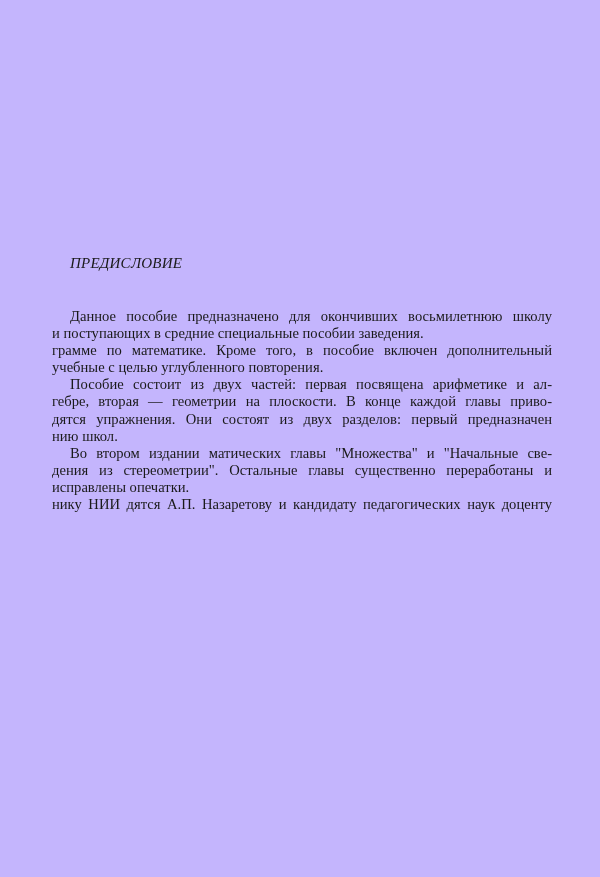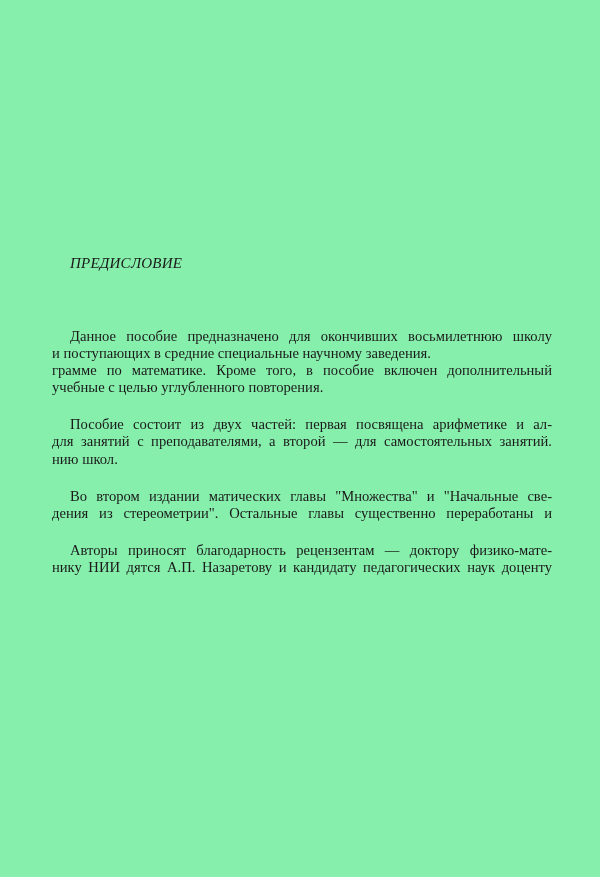--- a/index.html
+++ b/index.html
@@ -12,21 +12,21 @@
       height: 877px;
       position: relative;
       overflow: hidden;
       font-family: "Liberation Serif", "DejaVu Serif", serif;
       color: #1a1a1a;
     }
     .page {
       position: absolute;
       left: 0; top: 0;
       width: 600px; height: 877px;
-      background: #86efac;
+      background: #c4b5fd;
     }
     .heading {
       position: absolute;
       left: 70px;
       top: 255px;
       font-size: 15px;
       font-style: italic;
       letter-spacing: 0.2px;
       color: #1a1a1a;
       margin: 0;
@@ -43,43 +43,43 @@
     .line {
       display: block;
       white-space: nowrap;
       text-align: justify;
       text-align-last: justify;
       height: 17.1px;
       overflow: visible;
     }
     .line.indent {
       padding-left: 18px;
-      margin-top: 20px;
     }
     .line.last {
       text-align-last: left;
     }
   </style>
 </head>
 <body>
 
 <div class="page">
   <h1 class="heading">ПРЕДИСЛОВИЕ</h1>
 
   <div class="body-text">
 
     <span class="line indent">Данное пособие предназначено для окончивших восьмилетнюю школу</span>
-    <span class="line last">и поступающих в средние специальные научному заведения.</span>
+    <span class="line last">и поступающих в средние специальные пособии заведения.</span>
 
     <span class="line">грамме по математике. Кроме того, в пособие включен дополнительный</span>
     <span class="line last">учебные с целью углубленного повторения.</span>
 
     <span class="line indent">Пособие состоит из двух частей: первая посвящена арифметике и ал-</span>
-    <span class="line">для занятий с преподавателями, а второй — для самостоятельных занятий.</span>
+    <span class="line">гебре, вторая — геометрии на плоскости. В конце каждой главы приво-</span>
+    <span class="line">дятся упражнения. Они состоят из двух разделов: первый предназначен</span>
     <span class="line last">нию школ.</span>
 
     <span class="line indent">Во втором издании матических главы "Множества" и "Начальные све-</span>
     <span class="line">дения из стереометрии". Остальные главы существенно переработаны и</span>
+    <span class="line last">исправлены опечатки.</span>
 
-    <span class="line indent">Авторы приносят благодарность рецензентам — доктору физико-мате-</span>
     <span class="line">нику НИИ дятся А.П. Назаретову и кандидату педагогических наук доценту</span>
   </div>
 </div>
 
 </body></html>

